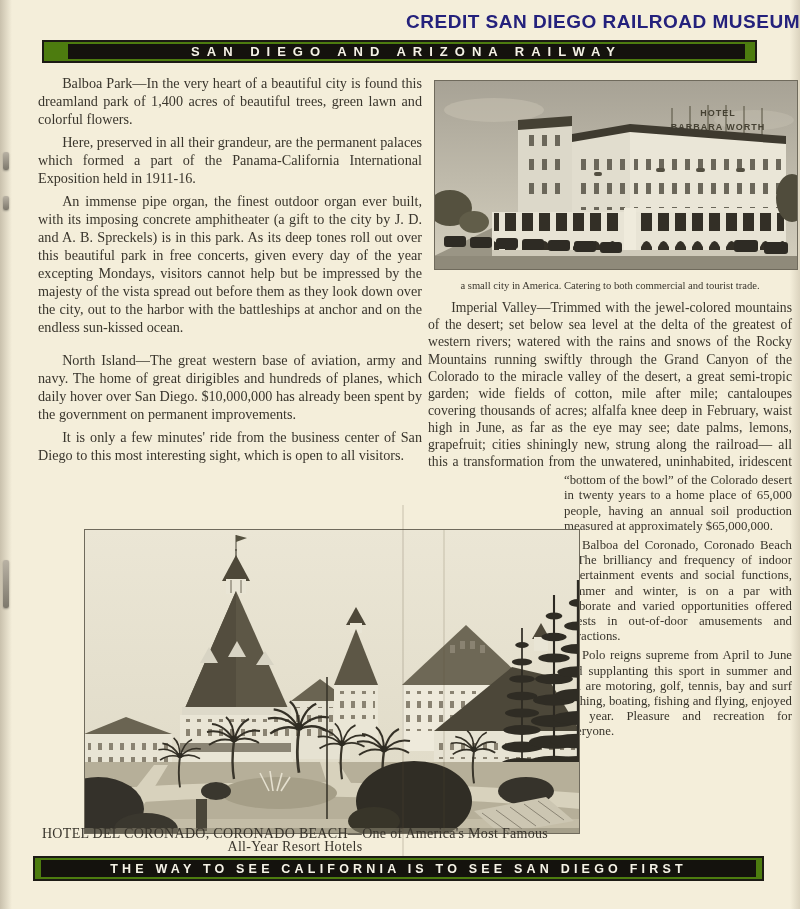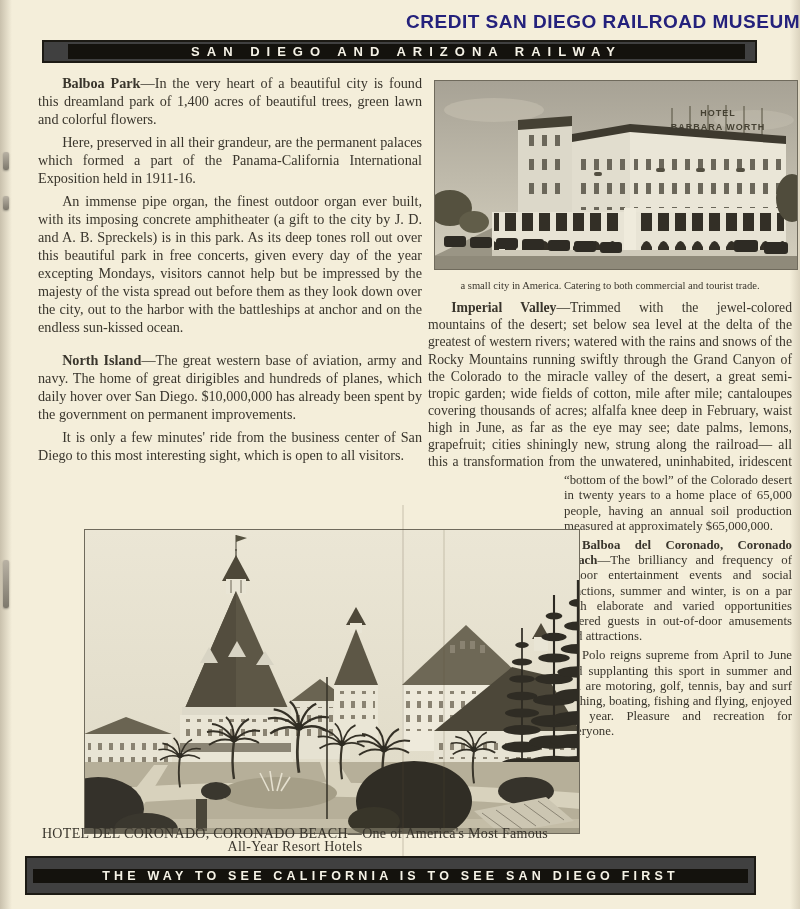--- a/index.html
+++ b/index.html
@@ -31,44 +31,44 @@
 
   .credit {
     position:absolute; top:11px; left:0; width:800px;
     text-align:right;
     font-family:"Liberation Sans", sans-serif;
     font-weight:bold; font-size:19px; letter-spacing:.5px;
     color:#24217c;
   }
 
   .banner {
-    position:absolute; background:#404040;
+    position:absolute; background:#4d7c0f;
     border:2px solid #1c1a14;
     display:flex; align-items:stretch;
     box-sizing:border-box;
   }
   .banner-inner {
     flex:1; margin:2px 10px 2px 24px;
     background:#14120d; color:#f5f2e6;
     display:flex; align-items:center; justify-content:center;
     font-family:"Liberation Sans", sans-serif; font-weight:bold;
     white-space:nowrap; overflow:hidden;
   }
   .top-banner { left:42px; top:40px; width:715px; height:23px; }
   .top-banner .banner-inner { font-size:13px; letter-spacing:7px; }
-  .bottom-banner { left:25px; top:856px; width:731px; height:39px;align-items:center; }
+  .bottom-banner { left:33px; top:856px; width:731px; height:25px; }
   .bottom-banner .banner-inner { margin:2px 6px; font-size:12.5px; letter-spacing:4.2px; }
 
   .col-left {
     position:absolute; left:38px; top:74px; width:384px;
     font-size:14.2px; line-height:18px; text-align:justify;
   }
   .col-left p { margin:0 0 5px; text-indent:1.7em; }
   .gap-above { margin-top:15px !important; }
-  .lead { font-weight:bold; }
+  .lead { font-weight:normal; }
 
   .col-right { position:absolute; left:428px; top:74px; width:364px; }
   .photo-frame { margin:0; padding:6px; line-height:0; }
   .photo-frame svg { display:block; }
   .caption { text-align:center; margin-top:4px; line-height:1; }
   .cap1 { font-size:11.3px; letter-spacing:.6px; margin-bottom:3px; }
   .cap2 { font-size:10.6px; line-height:12.3px; }
   .col-right .para {
     margin:7px 0 0; font-size:13.7px; line-height:17.1px;
     text-align:justify; text-indent:1.7em;

